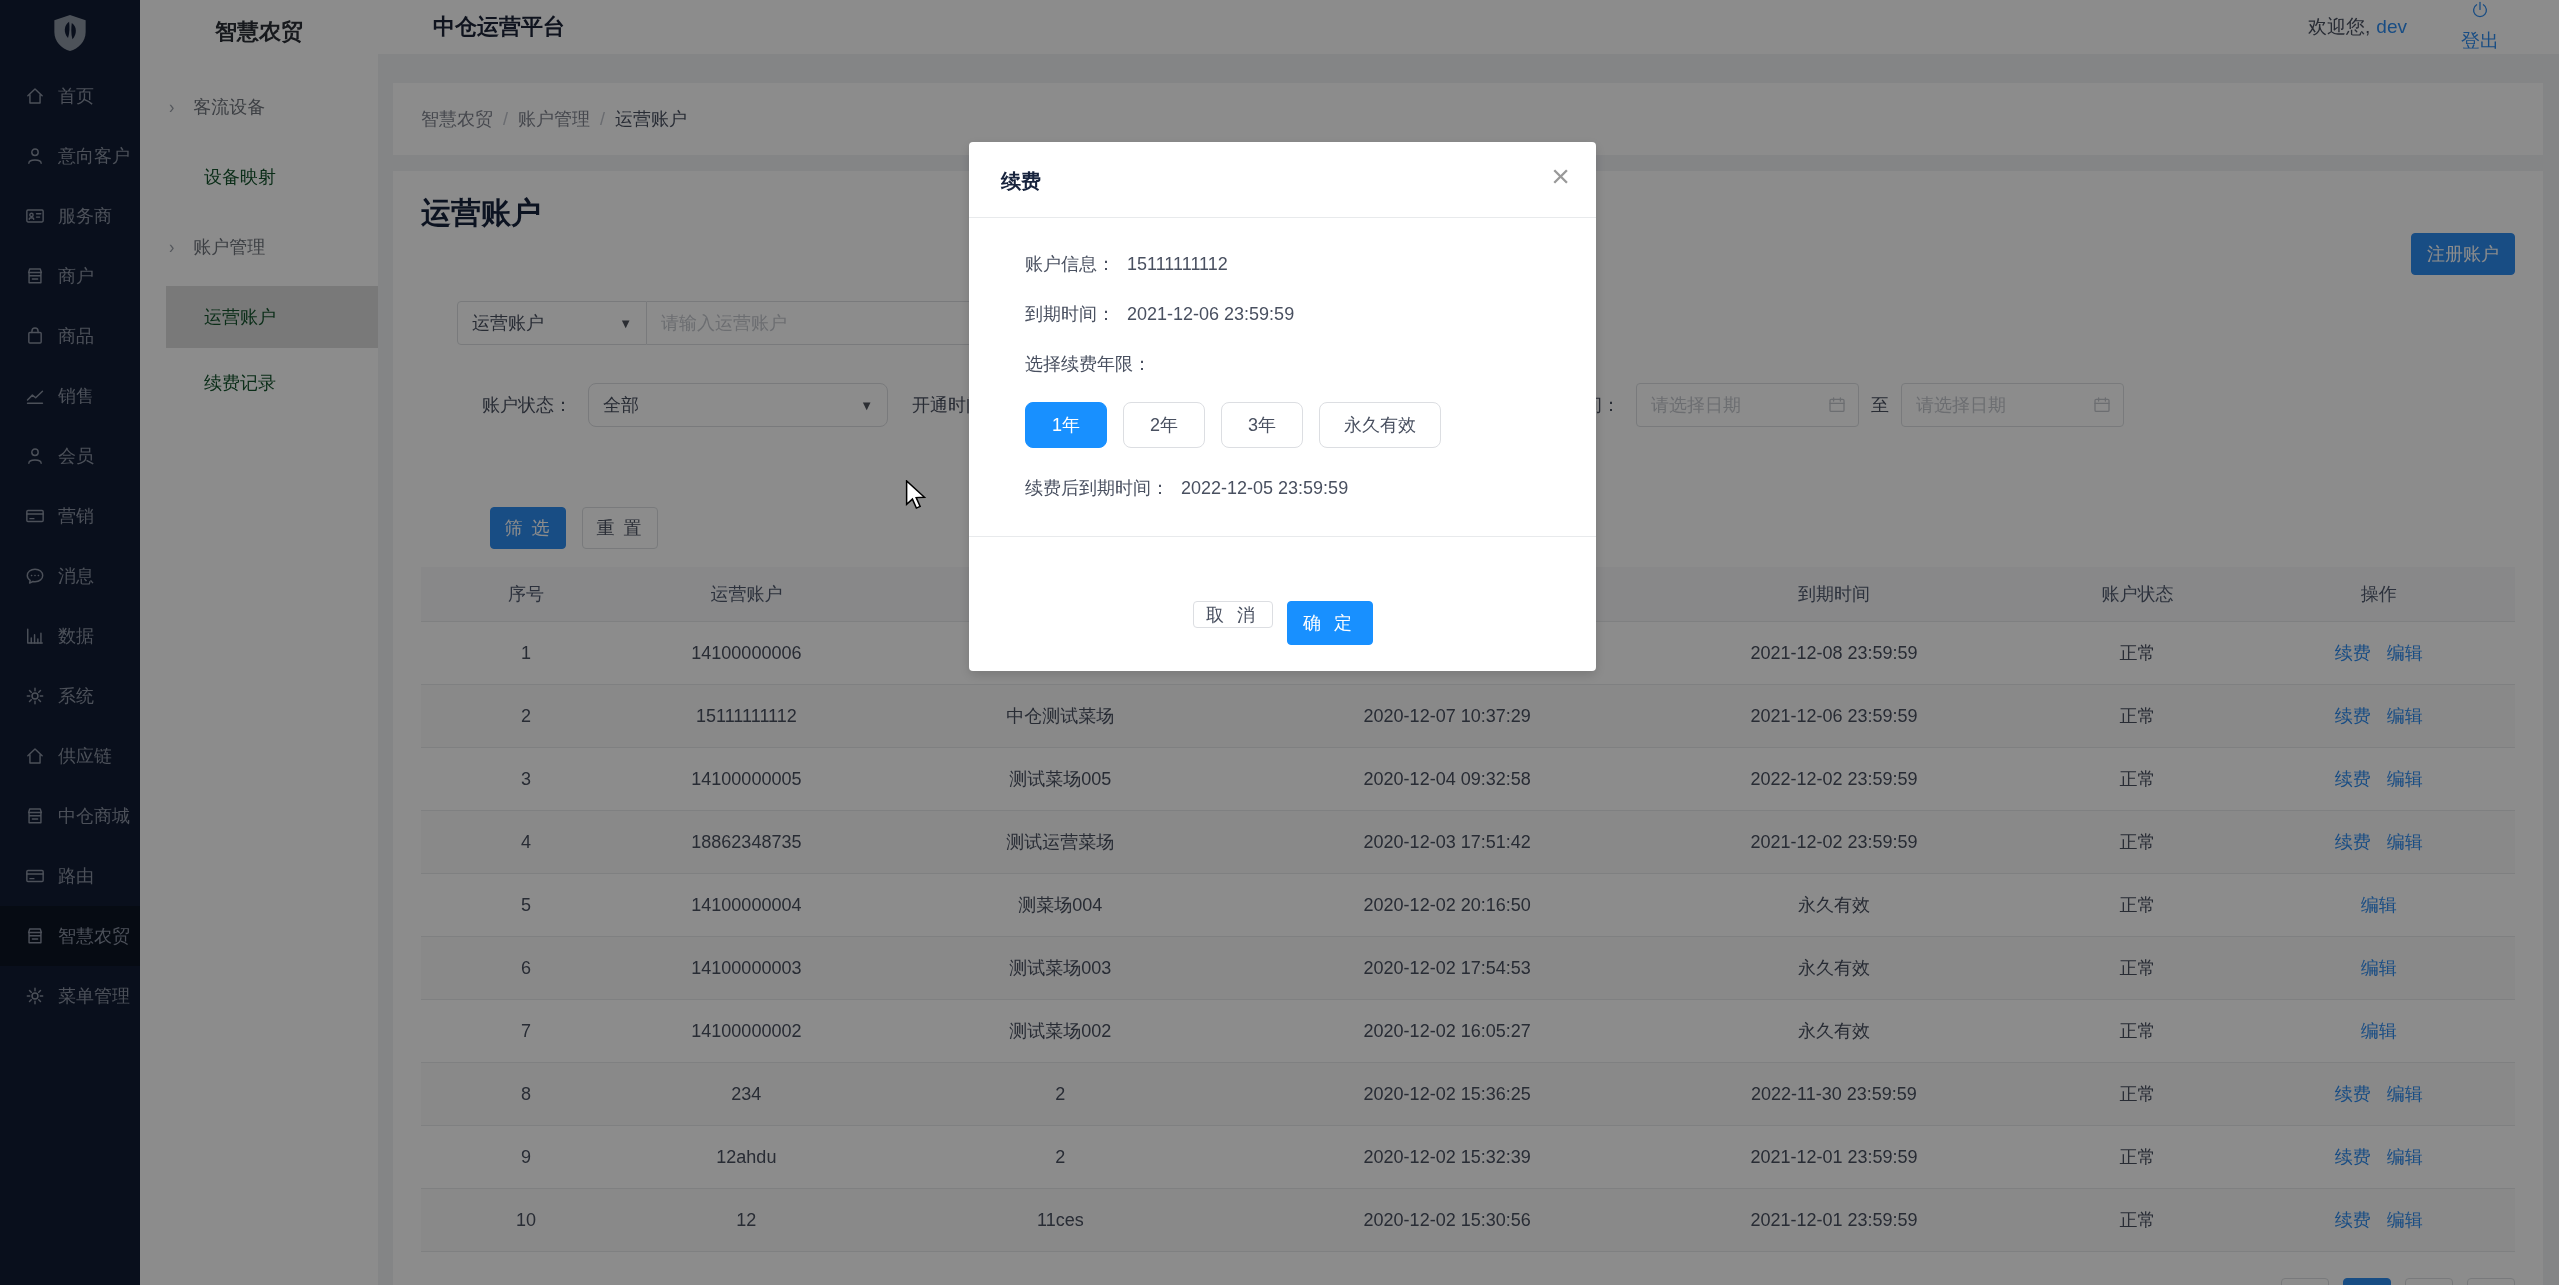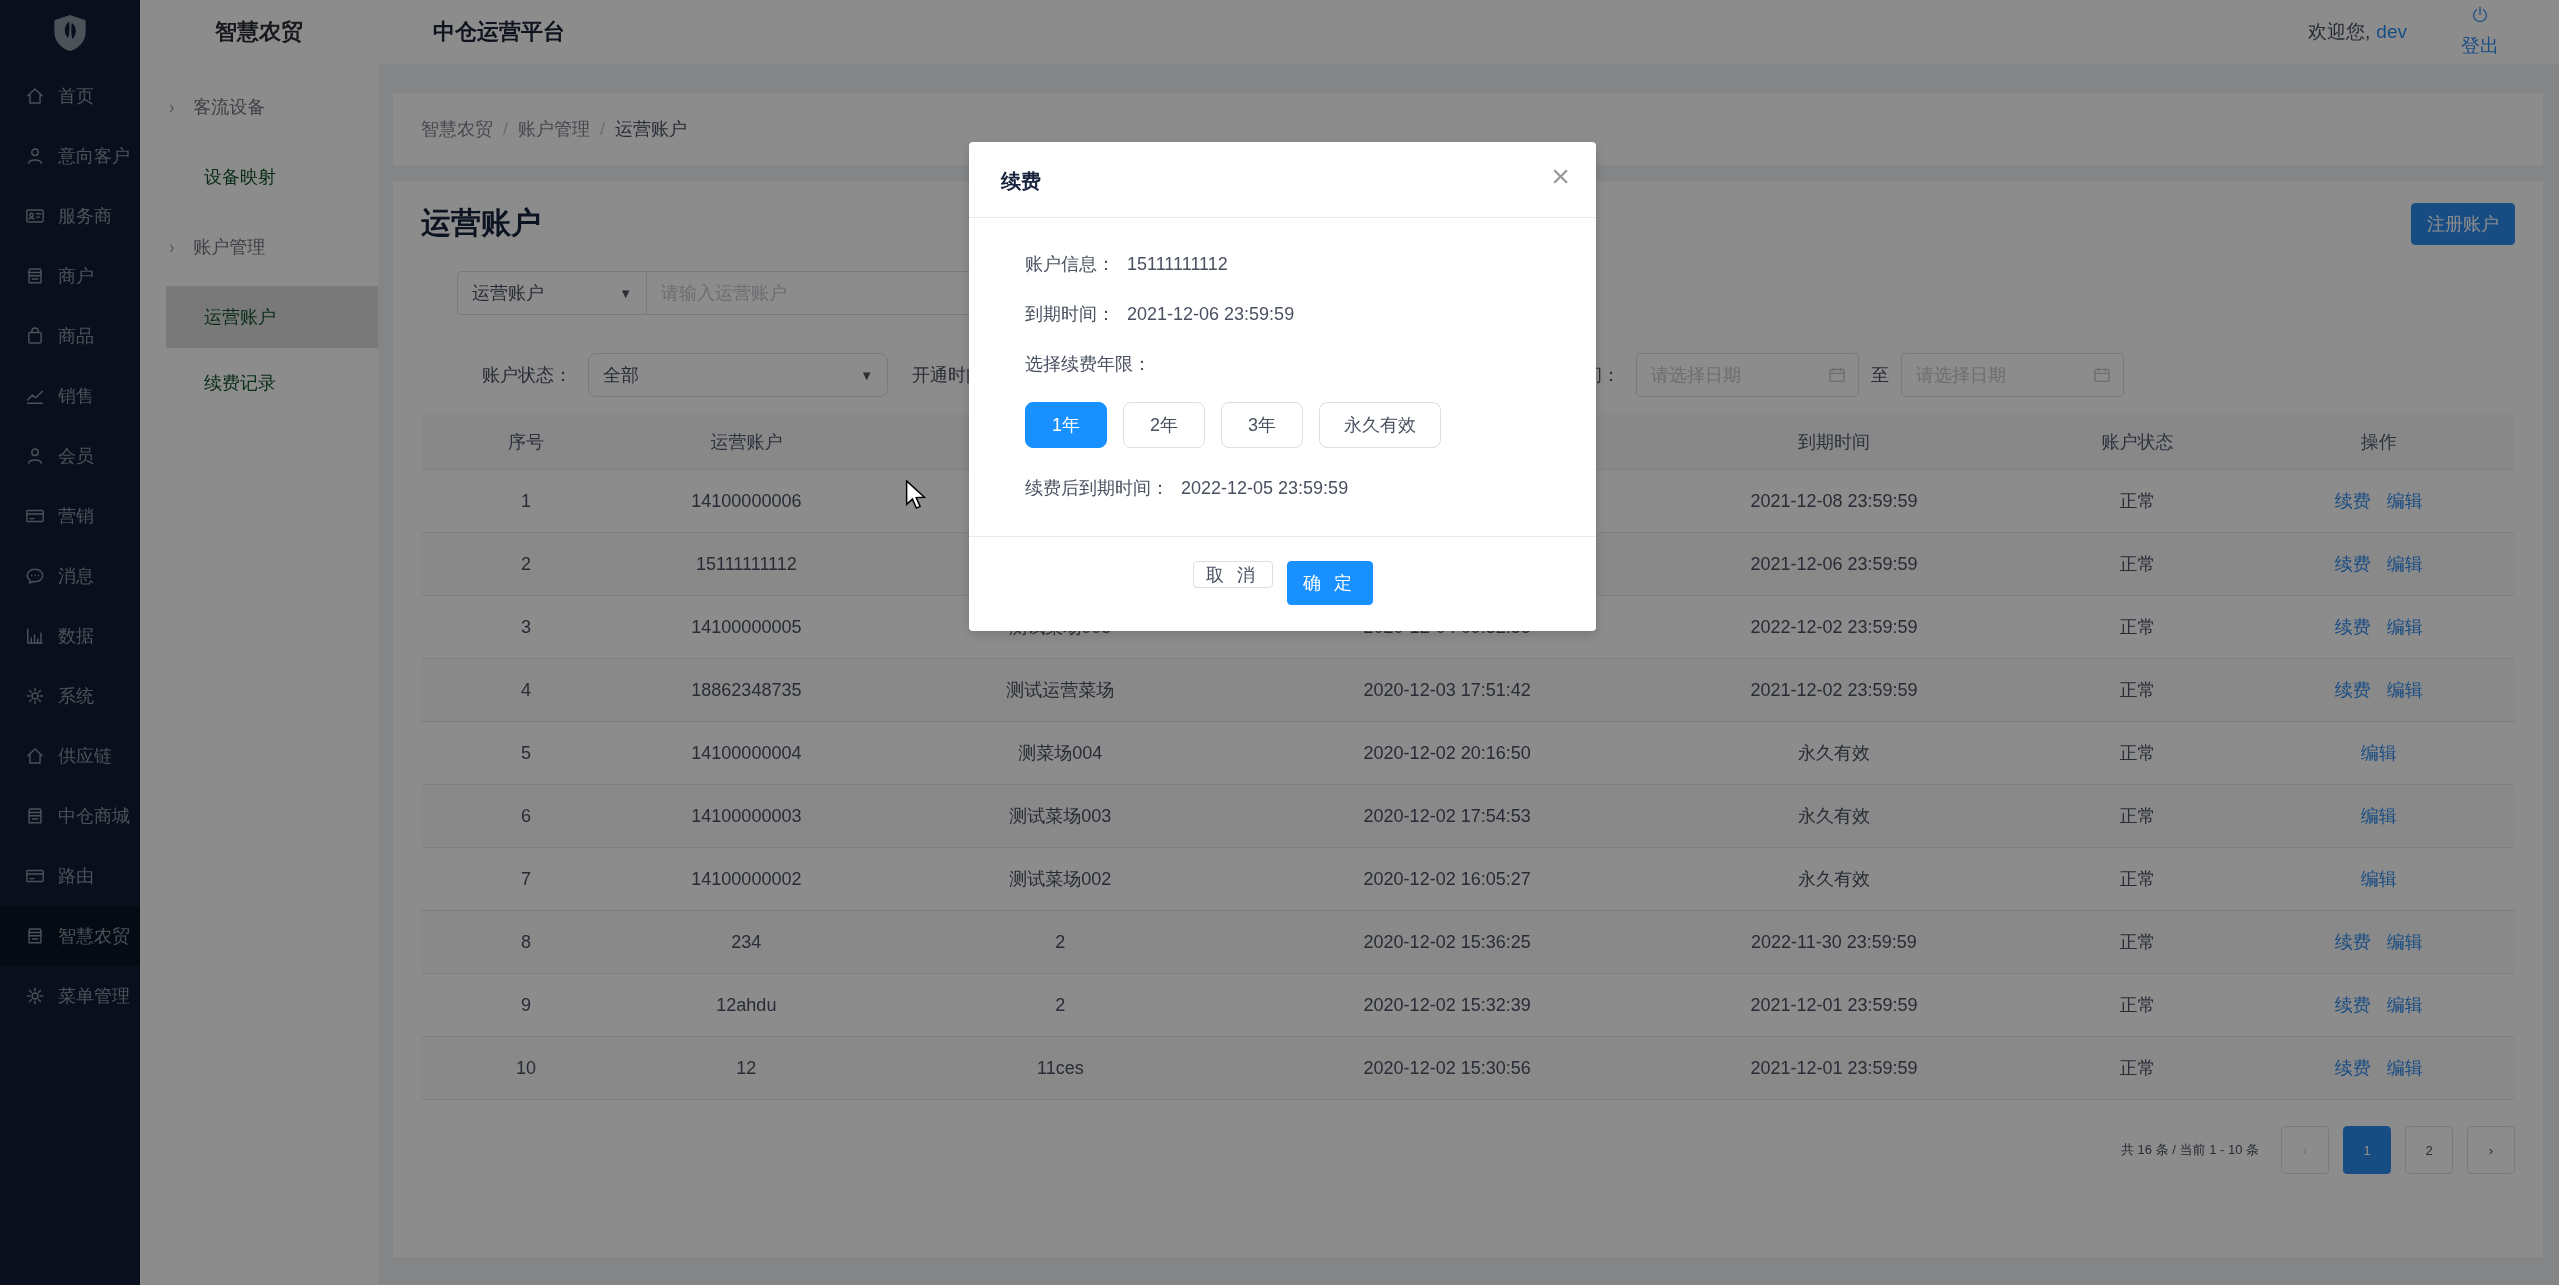--- a/index.html
+++ b/index.html
@@ -27,21 +27,21 @@
   .topbar-right{display:flex;align-items:center;font-size:19px;color:#495060;gap:6px;}
   .username{color:#2d8cf0;cursor:pointer;}
   .logout{color:#2d8cf0;display:inline-flex;align-items:center;gap:8px;margin-left:48px;cursor:pointer;flex-direction:column;}
   .logout .icon{width:20px;height:20px;}
   .bc-card{background:#fff;margin:29px 16px 0 15px;padding:24px 28px;font-size:18px;color:#80848f;}
   .bc-card .crumb-last{color:#495060;}
   .bc-card .sep{margin:0 10px;color:#c0c4cc;}
   .content-card{background:#fff;margin:16px 16px 28px 15px;padding:22px 28px 40px 28px;flex:1;}
   .page-head{display:flex;align-items:flex-start;}
   .page-title{font-size:30px;font-weight:600;color:#17233d;flex:1;}
-  .btn{display:inline-flex;align-items:center;justify-content:center;border-radius:4px;font-size:18px;cursor:pointer;box-sizing:border-box;}
+  .btn{display:inline-flex;align-items:center;justify-content:center;border-radius:4px;font-size:18px;cursor:pointer;box-sizing:border-box;margin-top:40px;}
   .btn-primary{background:#2d8cf0;color:#fff;border:1px solid #2d8cf0;}
   .btn-plain{background:#fff;color:#495060;border:1px solid #dcdee2;}
   .register-btn{width:104px;height:42px;}
   
   .search-row{margin-top:26px;padding-left:36px;display:flex;align-items:center;}
   .select-box{height:44px;border:1px solid #dcdee2;border-radius:8px;display:flex;align-items:center;padding:0 14px;box-sizing:border-box;background:#fff;color:#495060;font-size:18px;cursor:pointer;}
   .select-box .caret{margin-left:auto;font-size:13px;color:#50555e;}
   .search-type{width:190px;border-radius:4px 0 0 4px;}
   .search-input{width:432px;height:44px;border:1px solid #dcdee2;border-left:none;border-radius:0 4px 4px 0;box-sizing:border-box;padding:0 14px;font-size:18px;color:#495060;outline:none;}
   .search-input::placeholder,.date-input::placeholder{color:#c5c8ce;}
@@ -339,20 +339,24 @@
         <span class="to-label">至</span>
         <span class="datebox">
           <input class="date-input" placeholder="请选择日期" style="">
           <span class="icon"><svg viewBox="0 0 20 20">
                 <rect x="3" y="4.4" width="14" height="12" rx="1.2"></rect>
                 <path d="M3 8.4 H17 M6.6 2.8 V6 M13.4 2.8 V6"></path>
               </svg></span>
         </span>
       </div>
 
+      <div class="btns-row">
+        <div class="btn btn-primary filter-btn">筛 选</div>
+        <div class="btn btn-plain reset-btn">重 置</div>
+      </div>
 
       <table>
         <thead>
             <tr id="thead-row">
               <th class="c1">序号</th>
               <th class="c2">运营账户</th>
               <th class="c3"></th>
               <th class="c4"></th>
               <th class="c5">到期时间</th>
               <th class="c6">账户状态</th>

